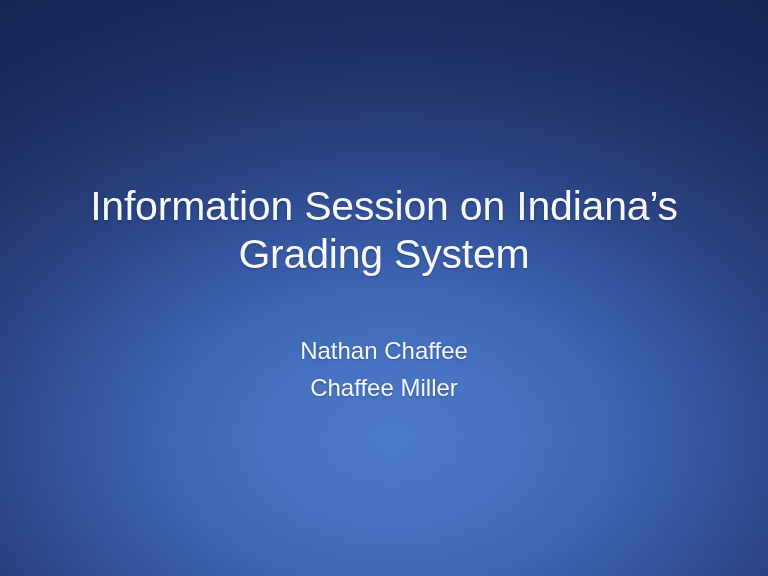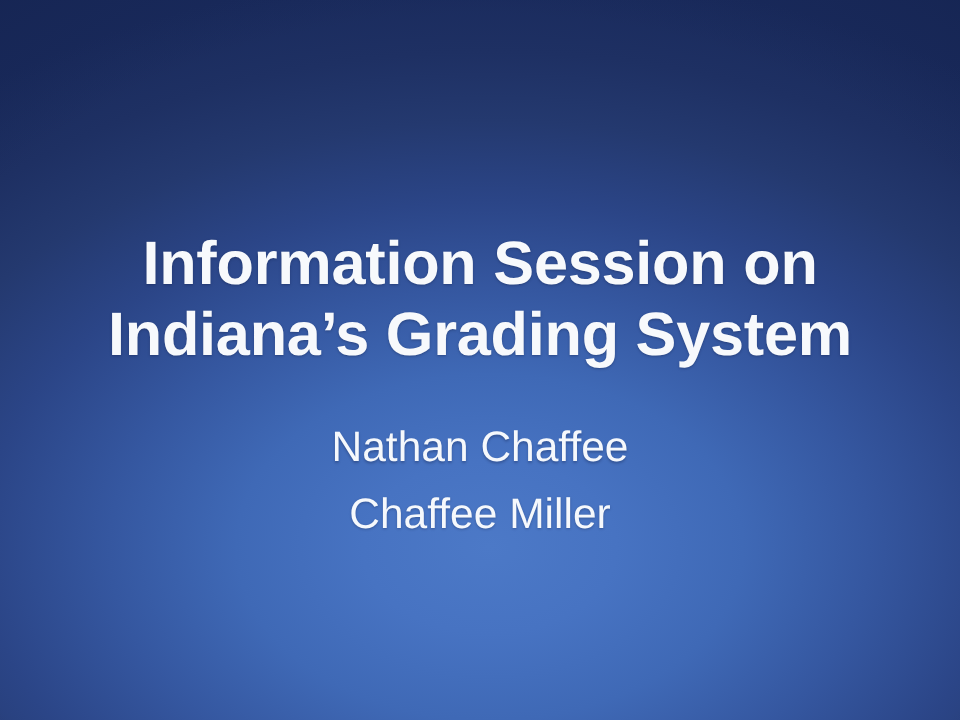--- a/index.html
+++ b/index.html
@@ -67,42 +67,42 @@
     left: 50%;
     transform: translateX(-50%);
     top: 183px;
     width: 660px;
     text-align: center;
   }
 
   .slide-title {
     margin: 0;
     font-family: "Liberation Sans", sans-serif;
-    font-size: 49px;
-    font-weight: 700;
+    font-size: 41px;
+    font-weight: 400;
     line-height: 1.16;
     letter-spacing: -0.2px;
     color: #f7f9fc;
     text-shadow: 0 1px 2px rgba(14,24,58,0.35);
     white-space: pre-line;
   }
 
   .subtitle-block {
     position: absolute;
     left: 50%;
     transform: translateX(-50%);
     top: 332px;
     width: 600px;
     text-align: center;
   }
 
   .subtitle-line {
     margin: 0;
     font-family: "Liberation Sans", sans-serif;
-    font-size: 34px;
+    font-size: 24px;
     font-weight: 400;
     line-height: 1.56;
     color: #f5f8fc;
     text-shadow: 0 1px 2px rgba(14,24,58,0.30);
   }
 </style>
 </head>
 <body>
 
 <div id="slide">

